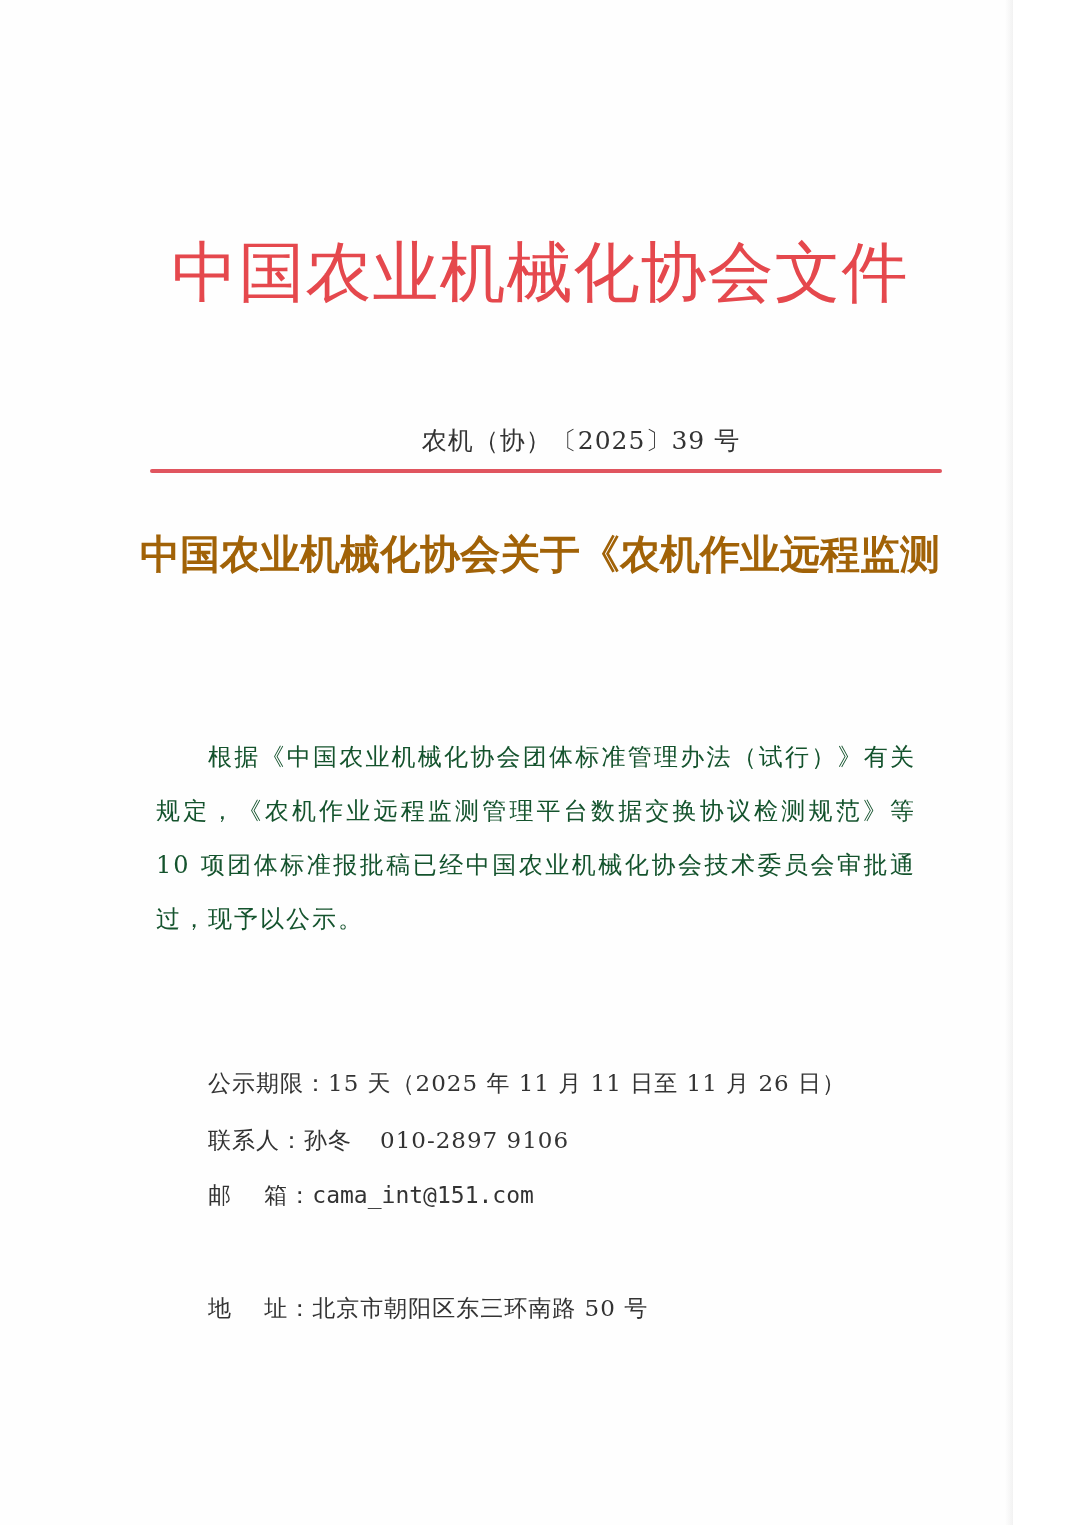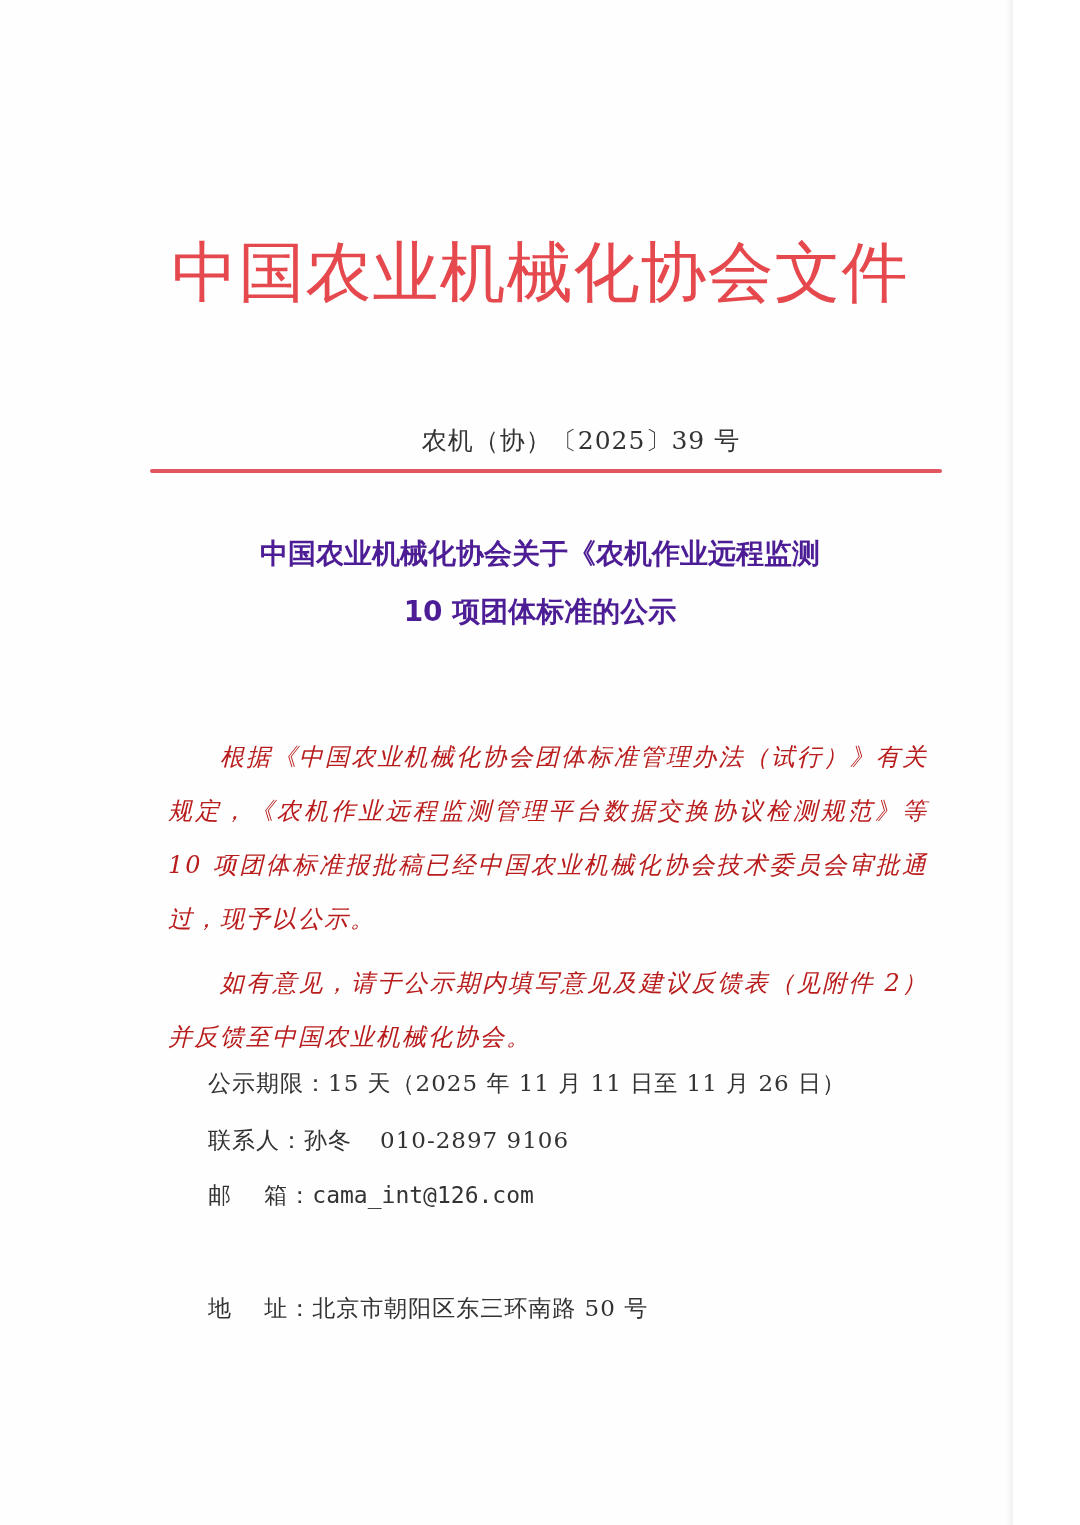--- a/index.html
+++ b/index.html
@@ -56,35 +56,34 @@
       background: #e0555f;
       border-radius: 2px;
     }
     .notice-title {
       position: absolute;
       left: 0;
       width: 1080px;
       top: 525px;
       text-align: center;
       font-family: "DejaVu Sans", "Liberation Sans", sans-serif;
-      font-size: 28px;
+      font-size: 40px;
       font-weight: bold;
       line-height: 58px;
-      color: #4c1d95;
+      color: #a16207;
     }
     .notice-title div { white-space: nowrap; }
     .body-text {
       position: absolute;
-      left: 168px;
+      left: 156px;
       width: 760px;
       font-size: 24px;
       line-height: 54px;
-      color: #b91c1c;
+      color: #14532d;
       letter-spacing: 2px;
-      font-style: italic;
     }
     .para {
       text-indent: 52px;
       margin: 0;
       text-align: justify;
     }
     .p1 { top: 730px; }
     .p2 { top: 956px; }
     .contact {
       position: absolute;
@@ -113,41 +112,37 @@
 <div class="page">
 
   <div class="header-title">中国农业机械化协会文件</div>
 
   <div class="doc-number">农机（协）〔2025〕39 号</div>
 
   <div class="red-rule"></div>
 
   <div class="notice-title">
     <div>中国农业机械化协会关于《农机作业远程监测</div>
-    <div>10 项团体标准的公示</div>
   </div>
 
   <div class="body-text p1">
     <p class="para">根据《中国农业机械化协会团体标准管理办法（试行）》有关规定，《农机作业远程监测管理平台数据交换协议检测规范》等 10 项团体标准报批稿已经中国农业机械化协会技术委员会审批通过，现予以公示。</p>
   </div>
 
-  <div class="body-text p2">
-    <p class="para">如有意见，请于公示期内填写意见及建议反馈表（见附件 2）并反馈至中国农业机械化协会。</p>
-  </div>
 
   <div class="contact row-period">
     <span>公示期限：</span><span>15 天（2025 年 11 月 11 日至 11 月 26 日）</span>
   </div>
 
   <div class="contact row-contact">
     <span>联系人：</span><span>孙冬</span><span class="gap"></span><span>010-2897 9106</span>
   </div>
 
   <div class="contact row-email">
-    <span>邮　 箱：</span><span style="font-family: 'DejaVu Sans Mono', 'Liberation Mono', monospace; letter-spacing: 0;">cama_int@126.com</span>
+    <span>邮　 箱：</span><span style="font-family: 'DejaVu Sans Mono', 'Liberation Mono', monospace; letter-spacing: 0;">cama_int@151.com</span>
   </div>
 
 
   <div class="contact row-addr">
     <span>地　 址：</span><span>北京市朝阳区东三环南路 50 号</span>
   </div>
 
   <div class="edge-shadow"></div>
 </div>
 

